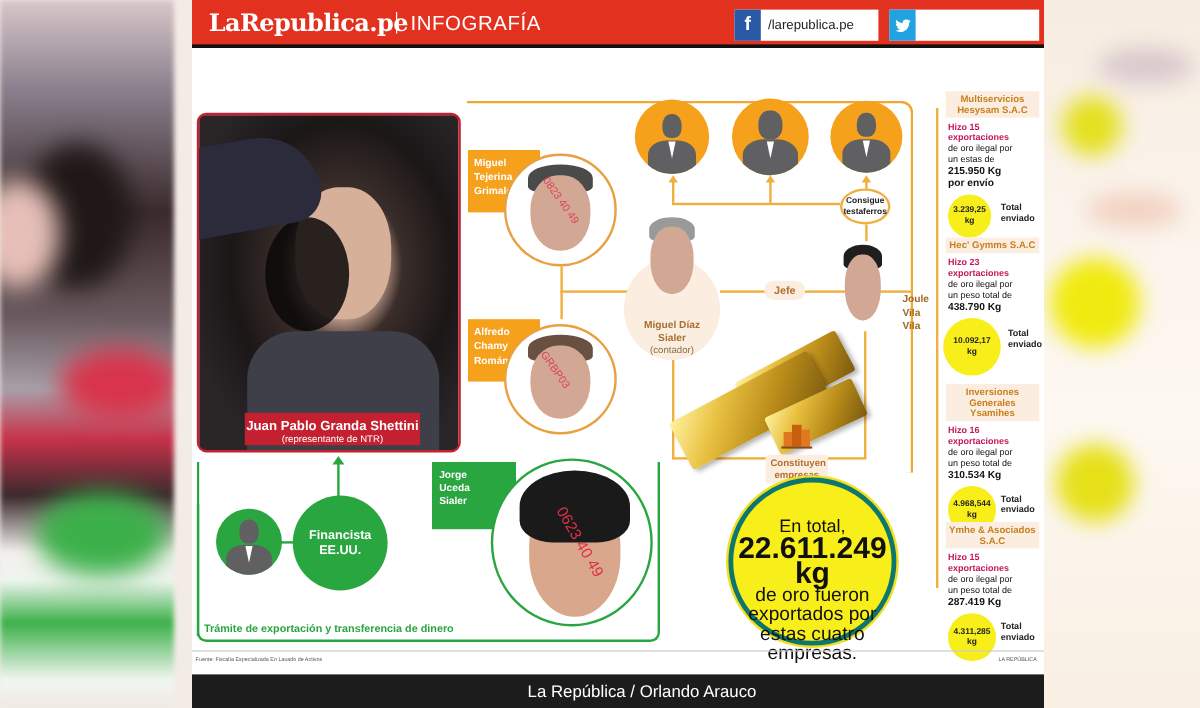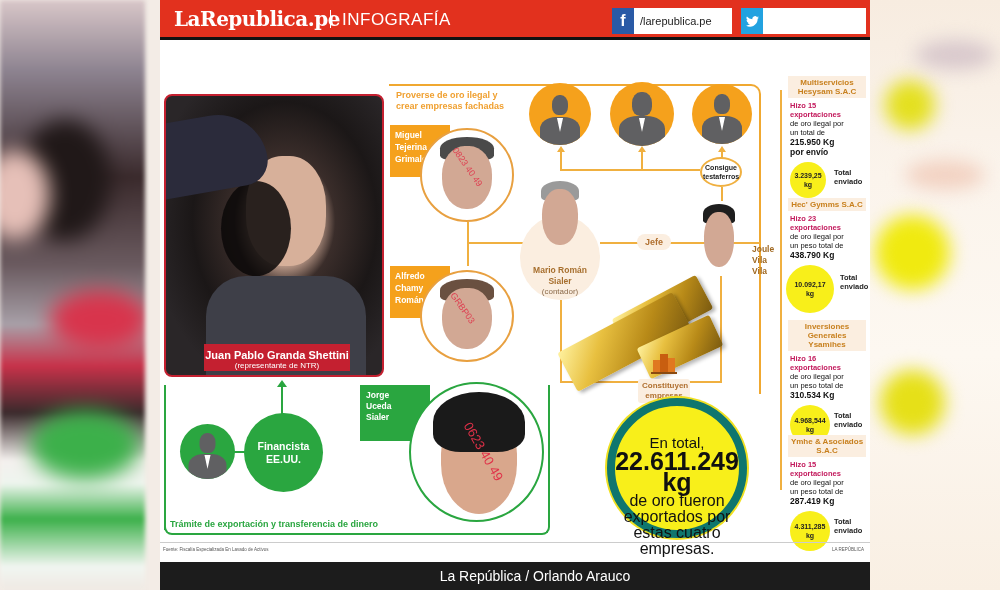--- a/index.html
+++ b/index.html
@@ -69,21 +69,21 @@
     .joule-name { position: absolute; font-family: "Liberation Sans", sans-serif; font-weight: bold; font-size: 8.5px; line-height: 11px; color: #a06820; }
 
     
     .gold { position: absolute; }
     .bar { position: absolute; background: linear-gradient(135deg, #fff2a0 0%, #e8c040 30%, #b88a18 65%, #7a5a10 100%); border-radius: 3px; box-shadow: 2px 3px 4px rgba(0,0,0,0.3); }
 
     .const-tag { position: absolute; background: #fbeee0; border-radius: 3px; text-align: center; font-family: "Liberation Sans", sans-serif; font-weight: bold; font-size: 8px; line-height: 10px; color: #b07030; padding: 2px 4px; }
     .building-icon { position: absolute; }
 
     
-    .total-bubble { position: absolute; left: 447px; top: 398px; width: 140px; height: 140px; border-radius: 50%; background: #f8ef1a; border: 8px solid #0f766e; box-shadow: 0 0 0 2px #f0e020; text-align: center; font-family: "Liberation Sans", sans-serif; color: #111; padding-top: 28px; }
+    .total-bubble { position: absolute; left: 447px; top: 398px; width: 140px; height: 140px; border-radius: 50%; background: #f8ef1a; border: 4px solid #0f766e; box-shadow: 0 0 0 2px #f0e020; text-align: center; font-family: "Liberation Sans", sans-serif; color: #111; padding-top: 28px; }
     .total-bubble .l1 { font-size: 15px; line-height: 17px; }
     .total-bubble .big { font-size: 25px; font-weight: bold; line-height: 21px; }
     .total-bubble .l2 { font-size: 16px; line-height: 16px; }
 
     
     .rcol-line { position: absolute; left: 620px; top: 90px; width: 2px; height: 400px; background: #f0b040; }
     .company { position: absolute; left: 618px; width: 90px; }
     .comp-tag { position: relative; margin-left: 10px; width: 78px; background: #fbeee0; text-align: center; font-family: "Liberation Sans", sans-serif; font-weight: bold; font-size: 8px; line-height: 9px; color: #c8801e; padding: 2px 2px; }
     .comp-desc { margin-left: 12px; margin-top: 3px; font-family: "Liberation Sans", sans-serif; font-size: 7.5px; line-height: 9px; color: #111; }
     .comp-desc .hl { color: #c2185b; font-weight: bold; }
@@ -155,24 +155,20 @@
     <div class="shadow"></div>
     <div class="cap-dark"></div>
     <div class="scarf"></div>
     <div class="main-caption">
       <span class="n">Juan Pablo Granda Shettini</span>
       <span class="r">(representante de NTR)</span>
     </div>
   </div>
 
   <div class="org-frame"></div>
-  <div class="org-label">
-    <div>Proverse de oro ilegal y</div>
-    <div>crear empresas fachadas</div>
-  </div>
 
   <div class="person-circle" style="left:369px;top:83px;width:62px;height:62px;">
     <div class="silhouette" style="width:62px;height:62px;top:0;">
       <div class="head" style="top:12px;width:16px;height:20px;"></div>
       <div class="body" style="top:34px;width:40px;height:30px;"></div>
       <div class="tie" style="top:35px;"></div>
     </div>
   </div>
   <div class="person-circle" style="left:450px;top:82px;width:64px;height:64px;">
     <div class="silhouette" style="width:64px;height:64px;top:0;">
@@ -223,21 +219,21 @@
     <div class="f"></div>
     <span class="stamp">GRBP03</span>
   </div>
 
   <div class="boss-circle" style="left:360px;top:215px;width:80px;height:85px;"></div>
   <div class="face-circle" style="left:368px;top:175px;width:64px;height:80px;border:none;background:transparent;">
     <div class="h" style="background:#9a9a9a;"></div>
     <div class="f"></div>
   </div>
   <div class="boss-name" style="left:360px;top:265px;width:80px;">
-    <b>Mario Román</b><br>
+    <b>Miguel Díaz</b><br>
     <b>Sialer</b><br>
     <span>(contador)</span>
   </div>
   <div class="orange-line" style="left:440px;top:242px;width:160px;height:2px;"></div>
   <div class="jefe-bubble" style="left:477px;top:234px;">Jefe</div>
 
   <div class="face-circle" style="left:532px;top:198px;width:54px;height:78px;border:none;background:transparent;">
     <div class="h" style="background:#1e1e1e;"></div>
     <div class="f"></div>
   </div>
@@ -275,21 +271,21 @@
     <div class="l2">empresas.</div>
   </div>
 
   <div class="rcol-line"></div>
 
   <div class="company" style="top:76px;">
     <div class="comp-tag">Multiservicios Hesysam S.A.C</div>
     <div class="comp-desc">
       <span class="hl">Hizo 15 exportaciones</span><br>
       <span>de oro ilegal por</span><br>
-      <span>un total de</span><br>
+      <span>un estas de</span><br>
       <span class="wt">215.950 Kg</span><br>
       <span class="wt">por envío</span>
     </div>
     <div class="comp-total">
       <div class="circ" style="width:36px;height:36px;">
           <span><span>3.239,25</span><br><span>kg</span></span>
         </div>
       <div class="lbl">Total enviado</div>
     </div>
   </div>

